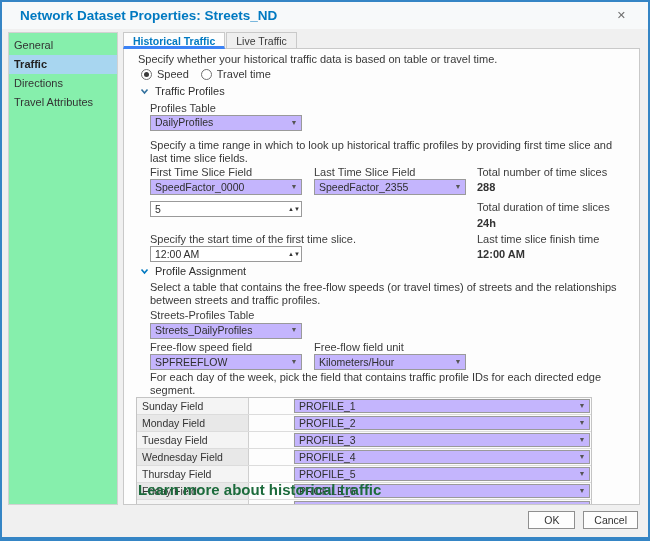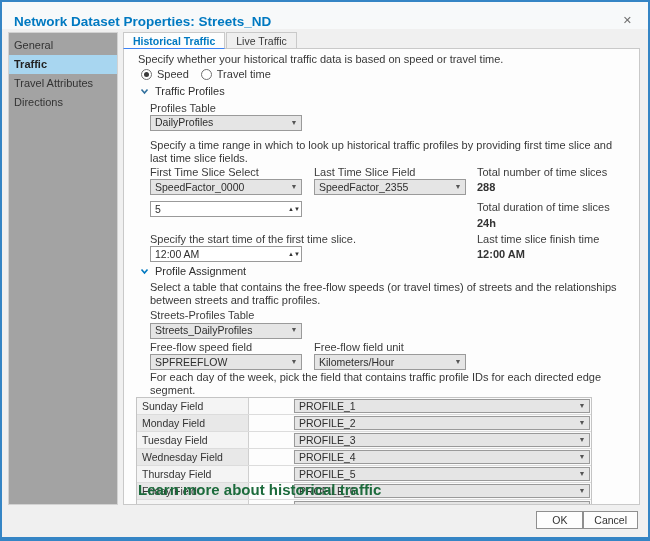--- a/index.html
+++ b/index.html
@@ -2,43 +2,43 @@
 <html><head>
 <meta charset="utf-8">
 <style>
   html,body{margin:0;padding:0;background:#ffffff;font-family:"Liberation Sans",sans-serif;}
   *{box-sizing:border-box;}
   .dialog{
     position:relative;width:650px;height:541px;
     border:2px solid #3585c5;border-bottom:4px solid #3585c5;
     background:#f0f0f0;display:flex;flex-direction:column;overflow:hidden;
   }
-  .titlebar{height:27px;background:#f7f9fa;display:flex;align-items:flex-end;padding:0 12px;flex:0 0 auto;gap:35px;}
+  .titlebar{height:27px;background:#f7f9fa;display:flex;align-items:center;padding:0 18px;flex:0 0 auto;gap:35px;}
   .title{color:#0079c1;font-size:13.5px;font-weight:600;}
   .close{margin-left:auto;color:#6e6e6e;font-size:11px;cursor:default;padding:2px 4px;}
   .dlg-body{flex:1;display:flex;padding:3px 8px 0 6px;min-height:0;}
-  .sidebar{width:110px;background:#a3a3a3;border:1px solid #d2d2d2;padding-top:3px;flex:0 0 auto;align-self:stretch;margin-bottom:2px;}
+  .sidebar{width:110px;background:#86efac;border:1px solid #d2d2d2;padding-top:3px;flex:0 0 auto;align-self:stretch;margin-bottom:2px;}
   .side-item{height:19px;line-height:19px;font-size:11px;color:#333;padding-left:5px;white-space:nowrap;}
   .side-item.selected{background:#a8d6f0;font-weight:700;color:#222;}
   .main{flex:1;display:flex;flex-direction:column;margin-left:5px;min-width:0;margin-bottom:2px;}
   .tabstrip{display:flex;position:relative;z-index:2;margin-bottom:-1px;flex:0 0 auto;}
   .tab{font-size:10.5px;padding:2px 9px 1px 9px;border:1px solid #c9c9c9;background:#efefef;color:#3a3a3a;margin-right:1px;height:17px;}
-  .tab.active{background:#fdfdfd;color:#0079c1;font-weight:700;border-bottom:1px solid #3b82f6;}
+  .tab.active{background:#fdfdfd;color:#0079c1;font-weight:700;border-bottom:3px solid #3b82f6;}
   .panel{flex:1;background:#fdfdfd;border:1px solid #c9c9c9;padding:2px 12px 0 14px;
          font-size:11px;color:#383838;line-height:1.2;position:relative;overflow:hidden;}
   .intro{margin:2px 0 2px 0;}
   .radio-row{display:flex;gap:12px;margin:0 0 4px 3px;align-items:center;}
   .radio{display:flex;align-items:center;gap:5px;}
   .rb{width:11px;height:11px;border:1px solid #707070;border-radius:50%;background:#fff;position:relative;display:inline-block;flex:0 0 auto;}
   .rb.checked::after{content:"";position:absolute;left:2px;top:2px;width:5px;height:5px;border-radius:50%;background:#3a3a3a;}
   .expander{display:flex;align-items:center;gap:6px;margin:0 0 3px 2px;color:#2f2f2f;}
   .chev{flex:0 0 auto;display:inline-flex;}
   .sect{margin-left:12px;}
   .field-label{margin-bottom:0;color:#3c3c3c;}
-  .dd{width:152px;height:16px;border:1px solid #9a9a9a;background:#e5e5e5;display:flex;align-items:center;padding-left:4px;cursor:default;}
+  .dd{width:152px;height:16px;border:1px solid #9a9a9a;background:#c4b5fd;display:flex;align-items:center;padding-left:4px;cursor:default;}
   .dd-text{flex:1;overflow:hidden;white-space:nowrap;font-size:10.5px;color:#2f2f2f;}
   .dd-arrow{flex:0 0 14px;text-align:center;font-size:7px;color:#555;}
   .spinner{width:152px;height:16px;border:1px solid #9a9a9a;background:#fff;display:flex;align-items:stretch;}
   .spin-input{flex:1;border:none;outline:none;font-family:"Liberation Sans",sans-serif;font-size:10.5px;color:#2f2f2f;padding:0 0 0 4px;min-width:0;background:transparent;}
   .spin-btns{flex:0 0 14px;display:flex;flex-direction:column;align-items:center;justify-content:center;font-size:6px;color:#333;line-height:6px;}
   .mb8{margin-bottom:8px;} .mb6{margin-bottom:6px;} .mb3{margin-bottom:3px;}
   .mb2{margin-bottom:2px;} .mb1{margin-bottom:1px;}
   .row3{display:flex;}
   .c1{width:164px;flex:0 0 auto;} .c2{width:163px;flex:0 0 auto;} .c3{flex:1;min-width:0;}
   .cL{width:327px;flex:0 0 auto;}
@@ -48,52 +48,52 @@
   .daytable{width:456px;margin-left:-14px;border:1px solid #c4c4c4;background:#fdfdfd;}
   .dayrow{display:flex;height:17px;border-bottom:1px solid #dcdcdc;gap:44px;}
   .dayrow:last-child{border-bottom:none;}
   .daylabel{width:112px;flex:0 0 auto;border-right:1px solid #cfcfcf;font-size:10.5px;color:#333;
             padding:2px 0 0 5px;white-space:nowrap;overflow:hidden;}
   .dayrow:nth-child(odd) .daylabel{background:#f4f4f4;}
   .dayrow:nth-child(even) .daylabel{background:#e8e8e8;}
   .dayddcell{flex:1;padding:1px;background:#fbfbfb;}
   .dayddcell .dd{width:100%;height:14px;}
   .learn-more{position:absolute;left:14px;bottom:5px;color:#1c6b3c;font-weight:700;font-size:15px;cursor:default;}
-  .footer{flex:0 0 auto;height:30px;display:flex;align-items:center;justify-content:flex-end;gap:0;padding:0 10px 4px 0;}
+  .footer{flex:0 0 auto;height:30px;display:flex;align-items:center;justify-content:flex-end;gap:8px;padding:0 10px 4px 0;}
   .btn{min-width:47px;height:18px;background:#fdfdfd;border:1px solid #8f8f8f;font-family:"Liberation Sans",sans-serif;
        font-size:10.5px;color:#333;padding:0 10px;line-height:15px;}
 </style>
 </head>
 <body>
 
 <div class="dialog">
 
   <div class="titlebar">
     <span class="title">Network Dataset Properties: Streets_ND</span>
     <span class="close">✕</span>
   </div>
 
   <div class="dlg-body">
 
     <div class="sidebar">
       <div class="side-item">General</div>
       <div class="side-item selected">Traffic</div>
+      <div class="side-item">Directions</div>
       <div class="side-item">Travel Attributes</div>
-      <div class="side-item">Directions</div>
     </div>
 
     <div class="main">
       <div class="tabstrip">
         <div class="tab active">Historical Traffic</div>
         <div class="tab">Live Traffic</div>
       </div>
 
       <div class="panel">
 
-        <div class="intro">Specify whether your historical traffic data is based on speed or travel time.</div>
+        <div class="intro">Specify whether your historical traffic data is based on table or travel time.</div>
 
         <div class="radio-row">
           <label class="radio">
             <span class="rb checked"></span>
             <span>Speed</span>
           </label>
           <label class="radio">
             <span class="rb"></span>
             <span>Travel time</span>
           </label>
@@ -112,21 +112,21 @@
           <div class="field-label">Profiles Table</div>
           <div class="dd mb8">
             <span class="dd-text">DailyProfiles</span>
             <span class="dd-arrow">▼</span>
           </div>
 
           <div class="mb1">Specify a time range in which to look up historical traffic profiles by providing first time slice and last time slice fields.</div>
 
           <div class="row3 mb6">
             <div class="c1">
-              <div class="field-label">First Time Slice Select</div>
+              <div class="field-label">First Time Slice Field</div>
               <div class="dd">
                 <span class="dd-text">SpeedFactor_0000</span>
                 <span class="dd-arrow">▼</span>
               </div>
             </div>
             <div class="c2">
               <div class="field-label">Last Time Slice Field</div>
               <div class="dd">
                 <span class="dd-text">SpeedFactor_2355</span>
                 <span class="dd-arrow">▼</span>

